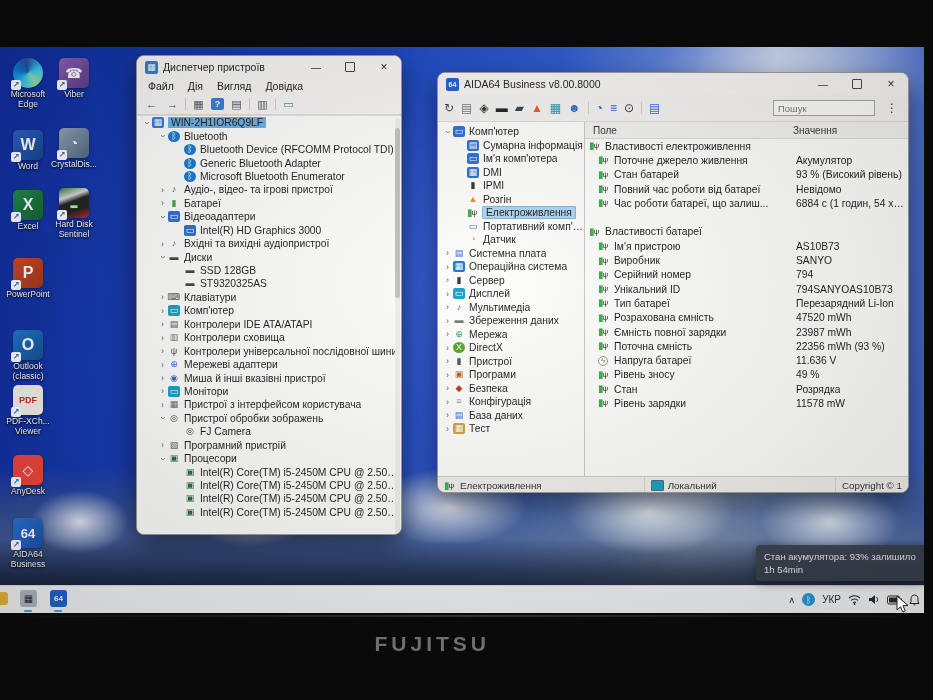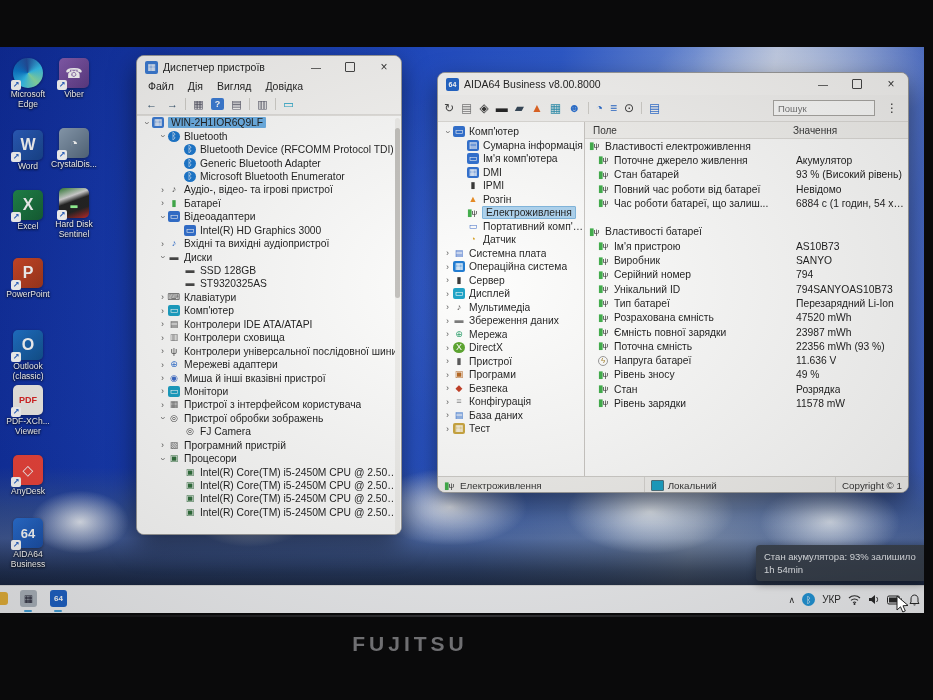--- a/index.html
+++ b/index.html
@@ -121,21 +121,21 @@
   .tb-under{position:absolute;bottom:1px;width:8px;height:2.5px;border-radius:2px;background:#45a3dc;}
   .tray{position:absolute;right:4px;top:0;height:100%;display:flex;align-items:center;gap:7px;
     font-size:10px;color:#2a2a2a;}
   .bt-dot{width:13px;height:13px;border-radius:50%;background:#2196d9;color:#fff;font-size:9px;
     display:flex;align-items:center;justify-content:center;}
   
   .tooltip{position:absolute;top:498px;right:0;width:152px;background:rgba(56,63,74,.93);
     color:#e3e6ea;font-size:9.5px;line-height:13px;padding:5px 8px;border-radius:4px 0 0 4px;
     box-shadow:0 3px 8px rgba(0,0,0,.4);}
   
-  .brand{position:absolute;left:330px;top:632px;width:160px;text-align:center;color:#6f6f72;
+  .brand{position:absolute;left:330px;top:632px;width:160px;text-align:right;color:#6f6f72;
     font-size:21px;letter-spacing:4px;font-weight:bold;}
   .brand-mark{position:absolute;left:0;top:615px;width:100%;height:2px;
     background:linear-gradient(to right, rgba(80,80,85,.0), rgba(90,90,95,.5), rgba(80,80,85,.0));}
   .cursor{position:absolute;z-index:60;}
 </style>
 </head>
 <body>
 
 <div class="screen">
   <div class="wp-scene"></div>

